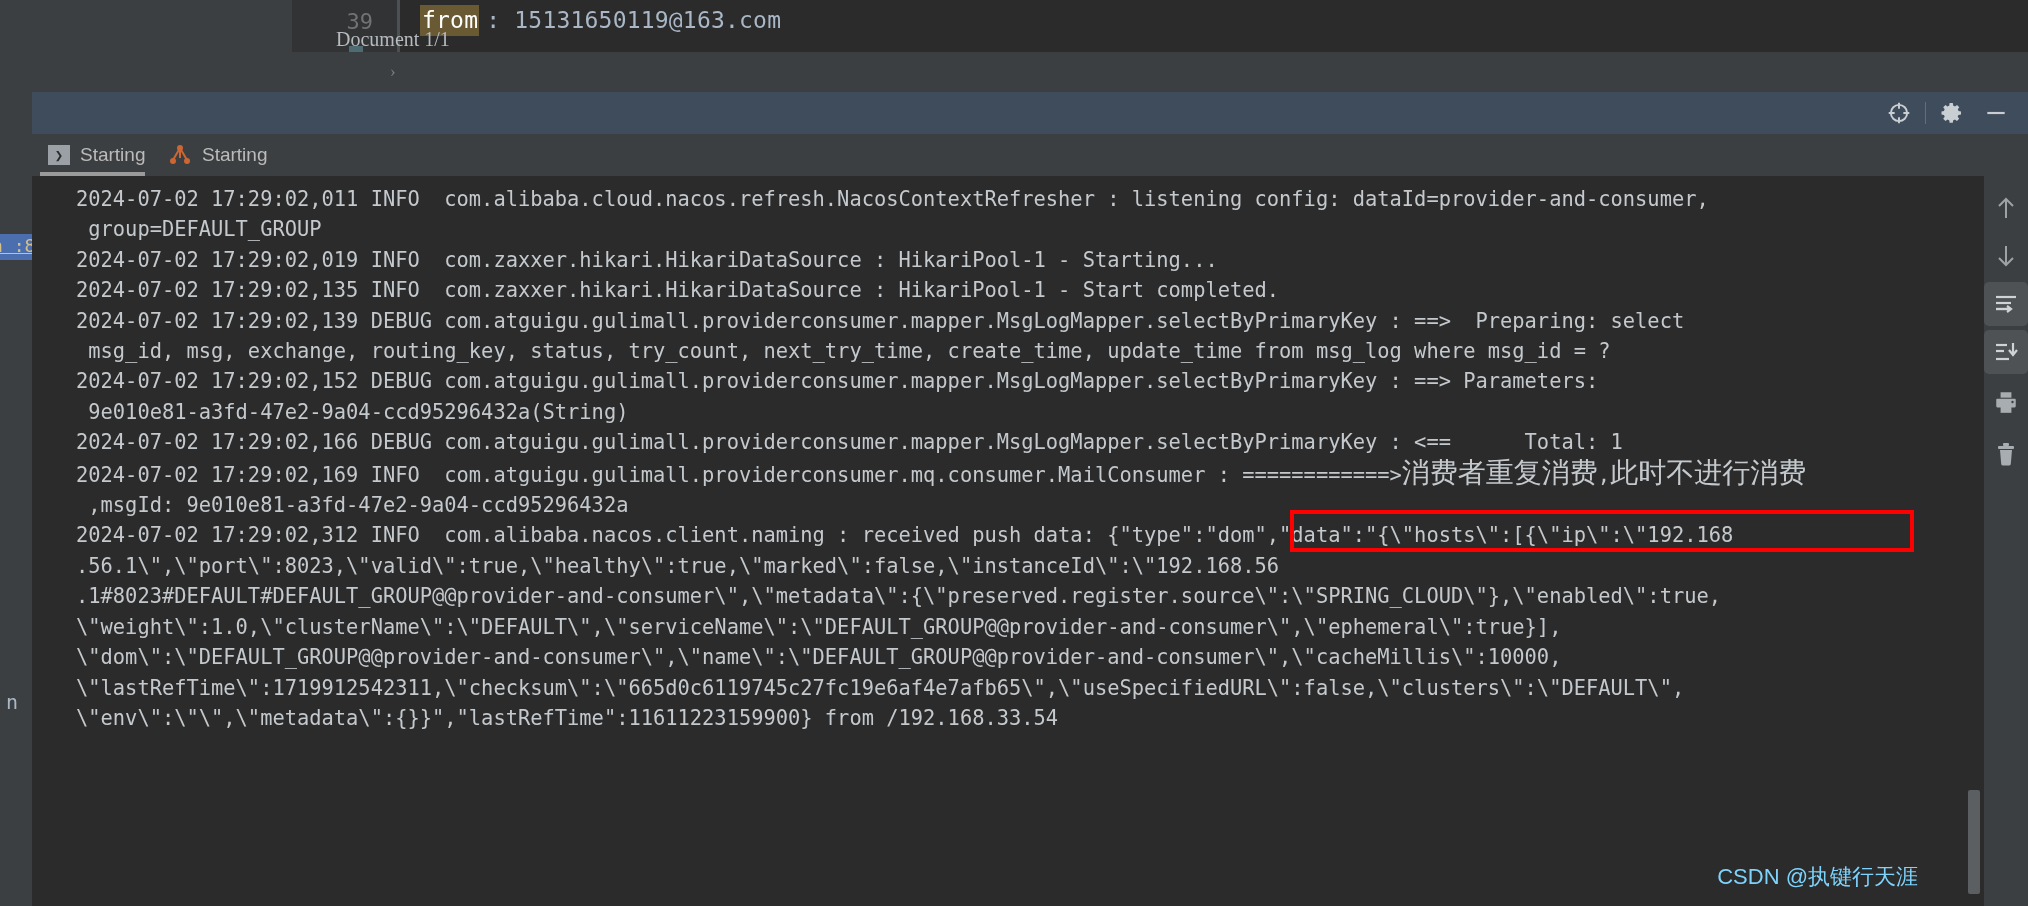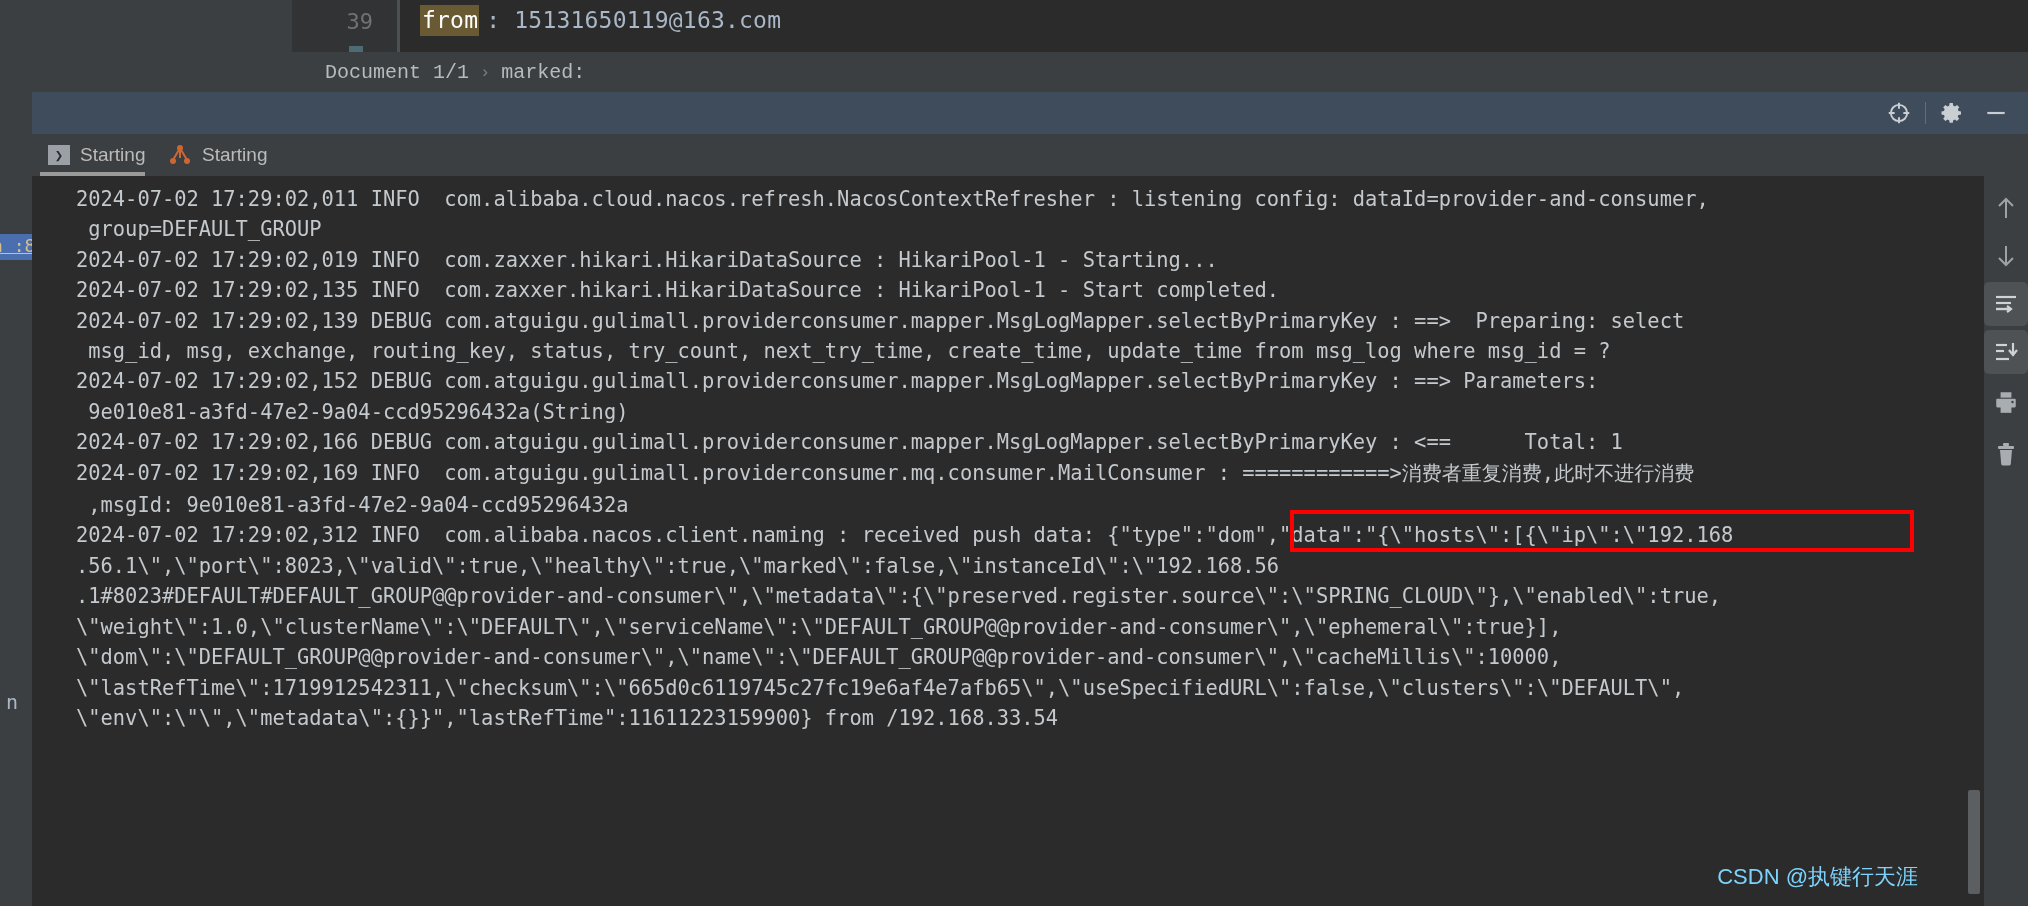--- a/index.html
+++ b/index.html
@@ -53,24 +53,24 @@
   }
   .code-rest { color: #a9b7c6; padding-left: 7px; }
 
   
   .breadcrumb-bar {
     position: absolute; left: 292px; top: 52px; right: 0; height: 40px;
     background: #3c3f41;
     display: flex; align-items: center;
   }
   .breadcrumb {
-    margin-left: 33px;
-    font-family: Liberation Mono, monospace;
+    margin-left: 44px;
+    font-family: Liberation Serif, serif;
     font-size: 20px; color: #b7bbbe;
-    display: flex; align-items: center; gap: 11px;
+    display: flex; align-items: center; gap: 11px; flex-direction: column;
   }
   .bc-sep { color: #7b7f82; font-size: 17px; }
 
   
   .tw-header {
     position: absolute; left: 0; top: 92px; width: 2028px; height: 42px;
     background: #3f4c5c;
   }
   .tw-header-icons {
     position: absolute; right: 10px; top: 0; height: 42px;
@@ -145,21 +145,21 @@
     position: absolute; left: 16px; top: 8px;
     font-family: "DejaVu Sans Mono", monospace;
     font-size: 20.4px;
     line-height: 30.4px;
     color: #c4c9cd;
     white-space: pre;
     margin-left: 28px;
   }
   .log div { white-space: pre; }
   .ln { display: block; }
-  .cn { font-family: Liberation Mono, monospace; font-size: 20px; }
+  .cn { font-family: Liberation Serif, serif; font-size: 28px; }
 
   
   .hl-box {
     position: absolute;
     border: 4px solid #ff0000;
     pointer-events: none;
   }
 
   
   .right-toolbar {

